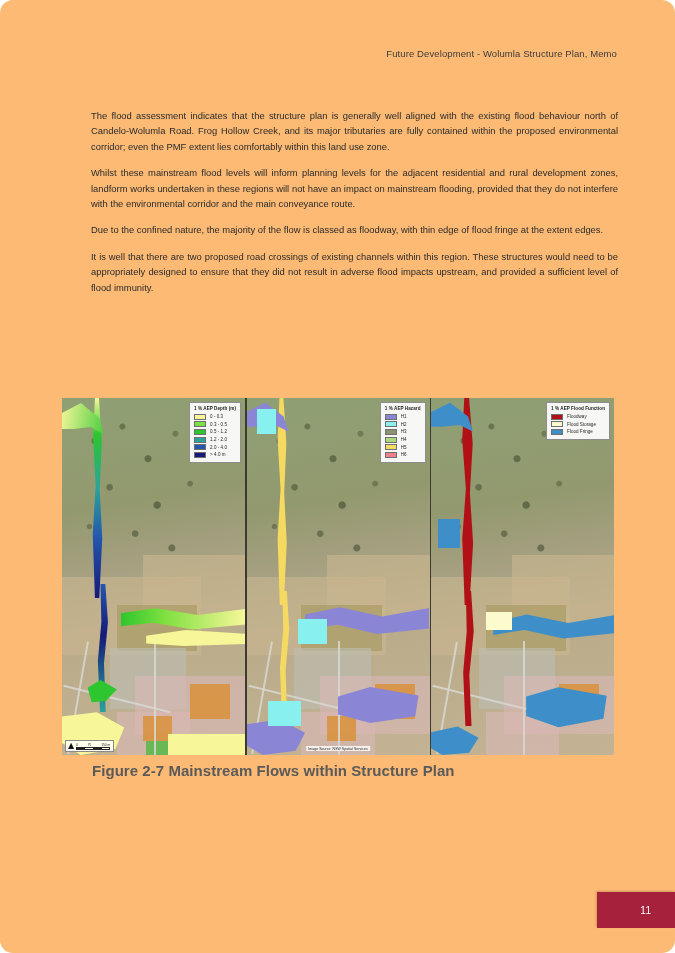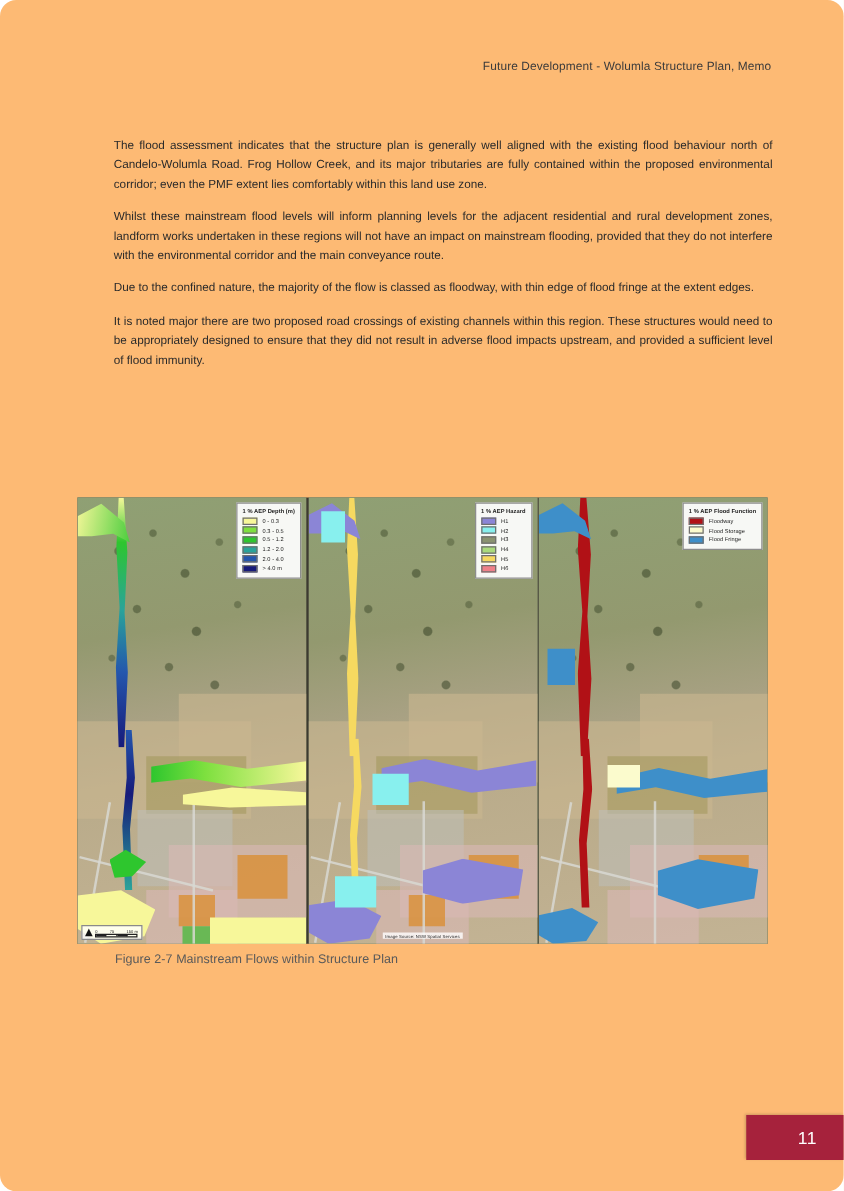--- a/index.html
+++ b/index.html
@@ -254,59 +254,59 @@
     color: #222;
     padding: 0.5px 2px;
     white-space: nowrap;
     letter-spacing: 0.1px;
   }
 
   .figure-caption {
     position: absolute;
     left: 92px;
     top: 762px;
-    font-size: 10px;
-    font-weight: normal;
+    font-size: 15px;
+    font-weight: bold;
     color: #5a5a5a;
     letter-spacing: 0.05px;
   }
 
   
   .page-number-box {
     position: absolute;
     right: 0;
     top: 892px;
     width: 78px;
     height: 36px;
     background: #a6223c;
     box-shadow: -1px -1px 2px rgba(0,0,0,0.18);
     display: flex;
     align-items: center;
     justify-content: center;
   }
   .page-number {
     color: #ffffff;
-    font-size: 14px;
+    font-size: 10px;
     letter-spacing: 0.5px;
     margin-left: 20px;
   }
 </style>
 </head>
 <body>
 
 <div class="page">
 
   <div class="header-title">Future Development - Wolumla Structure Plan, Memo</div>
 
 
   <div class="content">
     <p class="para">The flood assessment indicates that the structure plan is generally well aligned with the existing flood behaviour north of Candelo-Wolumla Road. Frog Hollow Creek, and its major tributaries are fully contained within the proposed environmental corridor; even the PMF extent lies comfortably within this land use zone.</p>
     <p class="para">Whilst these mainstream flood levels will inform planning levels for the adjacent residential and rural development zones, landform works undertaken in these regions will not have an impact on mainstream flooding, provided that they do not interfere with the environmental corridor and the main conveyance route.</p>
     <p class="para">Due to the confined nature, the majority of the flow is classed as floodway, with thin edge of flood fringe at the extent edges.</p>
-    <p class="para">It is noted major there are two proposed road crossings of existing channels within this region. These structures would need to be appropriately designed to ensure that they did not result in adverse flood impacts upstream, and provided a sufficient level of flood immunity.</p>
+    <p class="para">It is well that there are two proposed road crossings of existing channels within this region. These structures would need to be appropriately designed to ensure that they did not result in adverse flood impacts upstream, and provided a sufficient level of flood immunity.</p>
   </div>
 
   <div class="figure">
     <div class="panels">
 
       <div class="panel">
         <div class="aerial"></div>
         <div class="field tan" style="left:-4%; top:50%; width:80%; height:22%;"></div>
         <div class="field tan" style="left:44%; top:44%; width:62%; height:20%;"></div>
         <div class="field olive" style="left:30%; top:58%; width:44%; height:13%;"></div>

